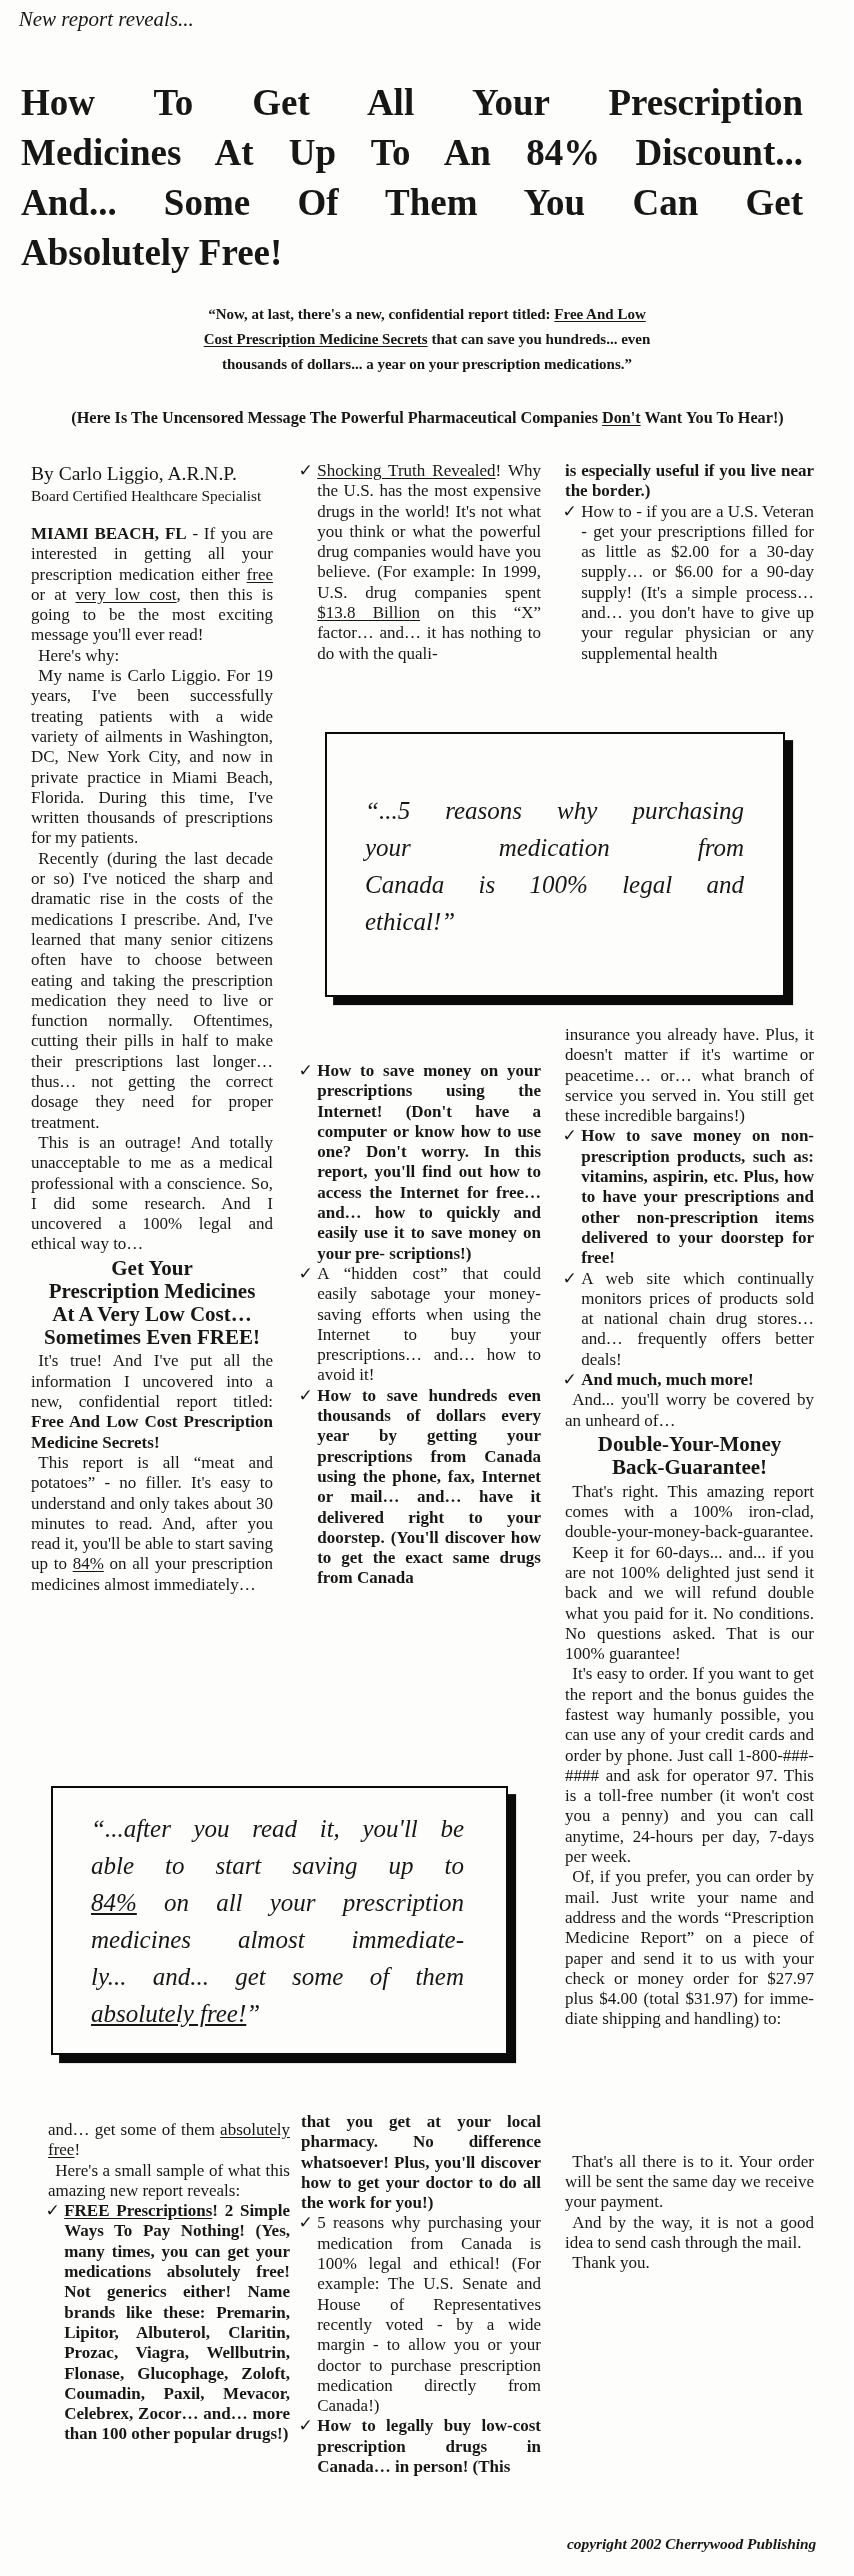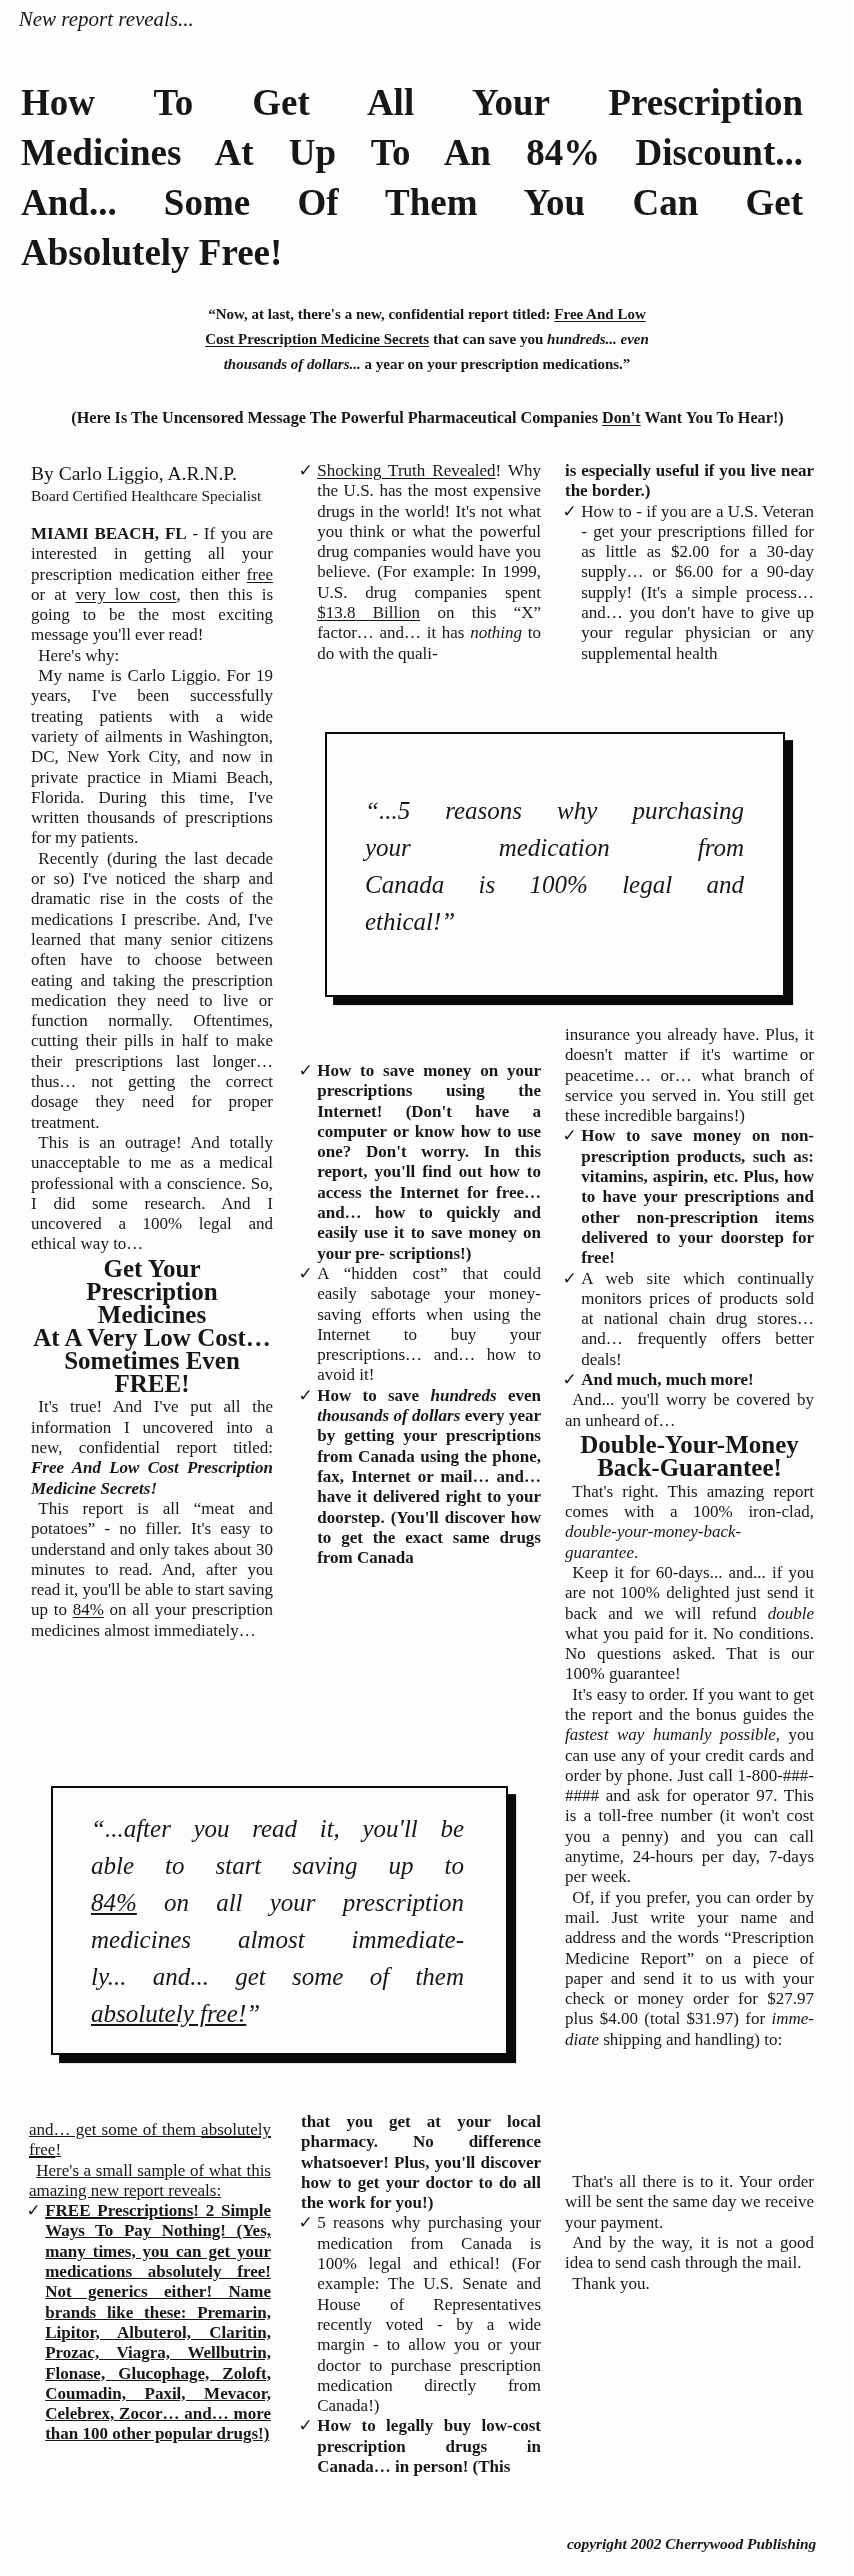--- a/index.html
+++ b/index.html
@@ -17,35 +17,35 @@
   .center-line{white-space:nowrap;}
 
   .uncensored{position:absolute;left:0;top:409px;width:855px;text-align:center;
               font-weight:bold;font-size:16.2px;}
 
   .byline-name{position:absolute;left:31px;top:463px;font-size:19.5px;}
   .byline-title{position:absolute;left:31px;top:487px;font-size:15.4px;}
 
   .col{position:absolute;font-size:17px;line-height:20.3px;overflow:hidden;}
   #col1-seg1{left:31px;top:524px;width:242px;height:1262px;}
-  #col1-seg2{left:29px;top:2120px;width:242px;height:456px;text-decoration:underline;}
+  #col1-seg2{left:48px;top:2120px;width:242px;height:456px;}
   #col2-seg1{left:301px;top:461px;width:240px;height:271px;}
   #col2-seg2{left:301px;top:1061px;width:240px;height:725px;}
   #col2-seg3{left:301px;top:2112px;width:240px;height:464px;}
   #col3-seg1{left:565px;top:461px;width:249px;height:271px;}
   #col3-seg2{left:565px;top:1025px;width:249px;height:1517px;}
 
   .para{text-align:justify;text-indent:7.3px;}
   .para.noindent{text-indent:0;}
   .check-item{position:relative;padding-left:16.2px;text-align:justify;}
   .tick{position:absolute;left:-2.4px;top:0;font-weight:normal;}
   .bold{font-weight:bold;}
-  .heading-center{text-align:center;font-weight:bold;font-size:25px;line-height:23px;margin:2.4px 0;}
+  .heading-center{text-align:center;font-weight:bold;font-size:21px;line-height:23px;margin:2.4px 0;}
   .rb{font-weight:bold;}
-  .ri{font-style:italic;margin-top:32px;}
+  .ri{margin-top:32px;}
   .ru{text-decoration:underline;text-underline-offset:2.4px;}
 
   .quote-box{position:absolute;z-index:2;background:#fdfdfb;border:2.4px solid #0a0a0a;
              box-shadow:8.1px 8.1px 0 #0a0a0a;font-style:italic;font-size:25px;line-height:37px;
              box-sizing:border-box;}
   #qbox1{left:325px;top:732px;width:460px;height:265px;padding:58px 39px 0 38px;}
   #qbox2{left:51px;top:1786px;width:457px;height:269px;padding:22px 42px 0 38px;}
 
   .copyright{position:absolute;left:567px;top:2535px;font-size:15.4px;font-style:italic;font-weight:bold;}
 </style>

